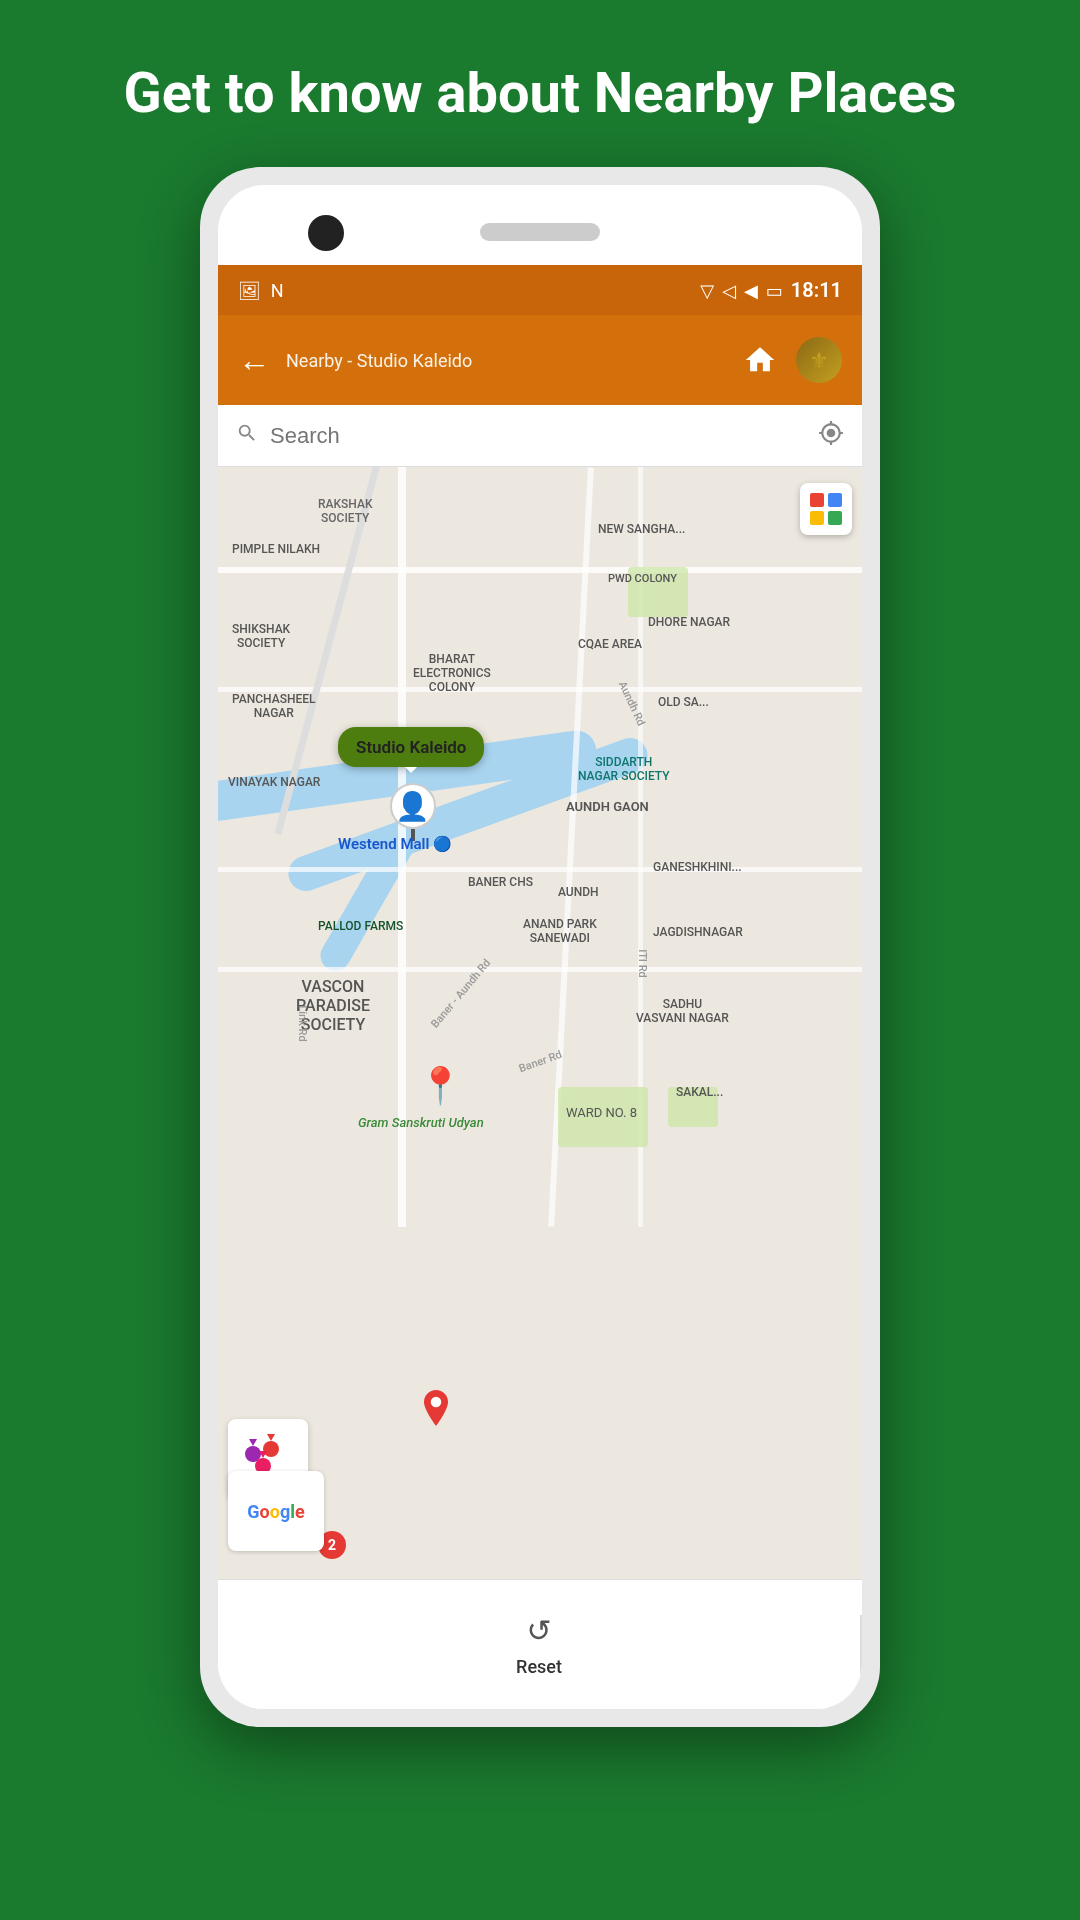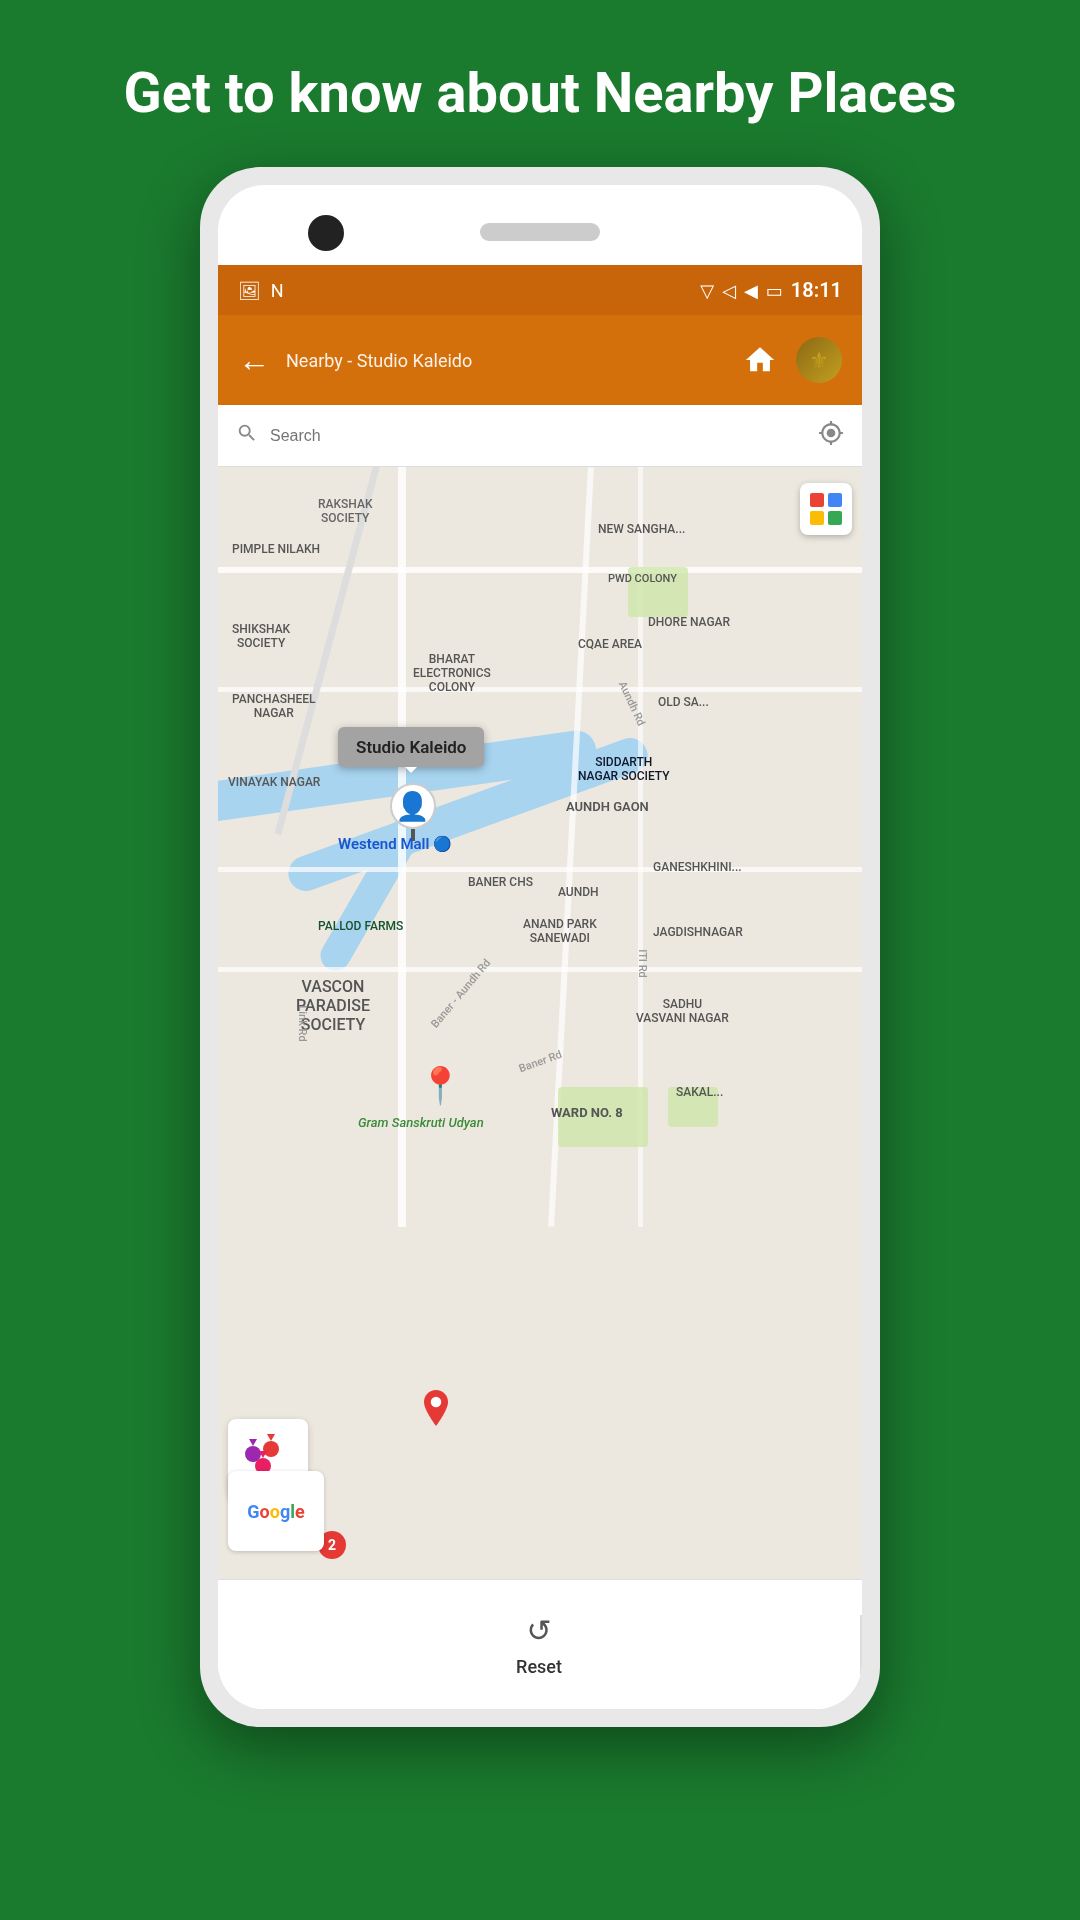--- a/index.html
+++ b/index.html
@@ -168,21 +168,21 @@
     .search-icon-wrap {
       color: #888;
       font-size: 22px;
       margin-right: 12px;
     }
 
     .search-input {
       flex: 1;
       border: none;
       outline: none;
-      font-size: 16px;
+      font-size: 22px;
       color: #ef4444;
       background: transparent;
     }
 
     .location-icon {
       color: #888;
       font-size: 24px;
     }
 
     .map-area {
@@ -229,23 +229,23 @@
 
     .google-grid-btn div {
       border-radius: 2px;
     }
 
     
     .info-popup {
       position: absolute;
       top: 260px;
       left: 120px;
-      background: #a3a3a3;
+      background: #4d7c0f;
       padding: 10px 18px;
-      border-radius: 6px;
+      border-radius: 18px;
       font-size: 17px;
       font-weight: 600;
       color: #222;
       box-shadow: 0 2px 8px rgba(0,0,0,0.3);
       text-align: right;
     }
 
     .info-popup::after {
       content: '';
       position: absolute;
@@ -463,34 +463,34 @@
         <div class="map-label" style="top:55px;left:380px;font-size:12px;color:#555;">NEW SANGHA...</div>
         <div class="map-label" style="top:105px;left:390px;font-size:11px;color:#555;">PWD COLONY</div>
         <div class="map-label" style="top:155px;left:14px;font-size:12px;color:#555;">SHIKSHAK<br>SOCIETY</div>
         <div class="map-label" style="top:185px;left:195px;font-size:12px;color:#555;text-align:center;">BHARAT<br>ELECTRONICS<br>COLONY</div>
         <div class="map-label" style="top:170px;left:360px;font-size:12px;color:#555;">CQAE AREA</div>
         <div class="map-label" style="top:148px;left:430px;font-size:12px;color:#555;">DHORE NAGAR</div>
         <div class="map-label" style="top:225px;left:14px;font-size:12px;color:#555;">PANCHASHEEL<br>NAGAR</div>
         <div class="map-label" style="top:228px;left:440px;font-size:12px;color:#555;">OLD SA...</div>
         <div class="map-label" style="top:230px;left:390px;font-size:11px;color:#999;transform:rotate(65deg);">Aundh Rd</div>
         <div class="map-label" style="top:308px;left:10px;font-size:12px;color:#555;">VINAYAK NAGAR</div>
-        <div class="map-label" style="top:288px;left:360px;font-size:12px;color:#0f172a;text-align:center;">SIDDARTH<br>NAGAR SOCIETY</div>
+        <div class="map-label" style="top:288px;left:360px;font-size:12px;color:#0f766e;text-align:center;">SIDDARTH<br>NAGAR SOCIETY</div>
         <div class="map-label" style="top:332px;left:348px;font-size:13px;color:#555;font-weight:600;">AUNDH GAON</div>
         <div class="map-label" style="top:408px;left:228px;font-size:12px;color:#555;padding-left:22px;">BANER CHS</div>
         <div class="map-label" style="top:418px;left:340px;font-size:12px;color:#555;">AUNDH</div>
         <div class="map-label" style="top:393px;left:435px;font-size:12px;color:#555;">GANESHKHINI...</div>
         <div class="map-label" style="top:452px;left:100px;font-size:12px;color:#14532d;">PALLOD FARMS</div>
         <div class="map-label" style="top:450px;left:305px;font-size:12px;color:#555;text-align:center;">ANAND PARK<br>SANEWADI</div>
         <div class="map-label" style="top:458px;left:435px;font-size:12px;color:#555;">JAGDISHNAGAR</div>
         <div class="map-label" style="top:510px;left:78px;font-size:16px;color:#555;text-align:center;">VASCON<br>PARADISE<br>SOCIETY</div>
         <div class="map-label" style="top:530px;left:418px;font-size:12px;color:#555;text-align:center;">SADHU<br>VASVANI NAGAR</div>
         <div class="map-label" style="top:550px;left:66px;font-size:11px;color:#999;transform:rotate(90deg);">Link Rd</div>
         <div class="map-label" style="top:588px;left:300px;font-size:11px;color:#999;transform:rotate(-20deg);">Baner Rd</div>
         <div class="map-label" style="top:648px;left:140px;font-size:13px;color:#3a8a3a;font-style:italic;">Gram Sanskruti Udyan</div>
-        <div class="map-label" style="top:638px;left:333px;font-size:13px;color:#555;font-weight:700;">WARD NO. 8</div>
+        <div class="map-label" style="top:638px;left:348px;font-size:13px;color:#555;font-weight:400;">WARD NO. 8</div>
         <div class="map-label" style="top:618px;left:458px;font-size:12px;color:#555;">SAKAL...</div>
         <div class="map-label" style="top:490px;left:410px;font-size:11px;color:#999;transform:rotate(90deg);">ITI Rd</div>
 
         <div class="map-label" style="top:520px;left:200px;font-size:11px;color:#999;transform:rotate(-50deg);">Baner - Aundh Rd</div>
 
         <div class="info-popup">Studio Kaleido</div>
 
         <div class="map-marker">
           <div class="marker-avatar">👤</div>
           <div class="marker-pin"></div>

